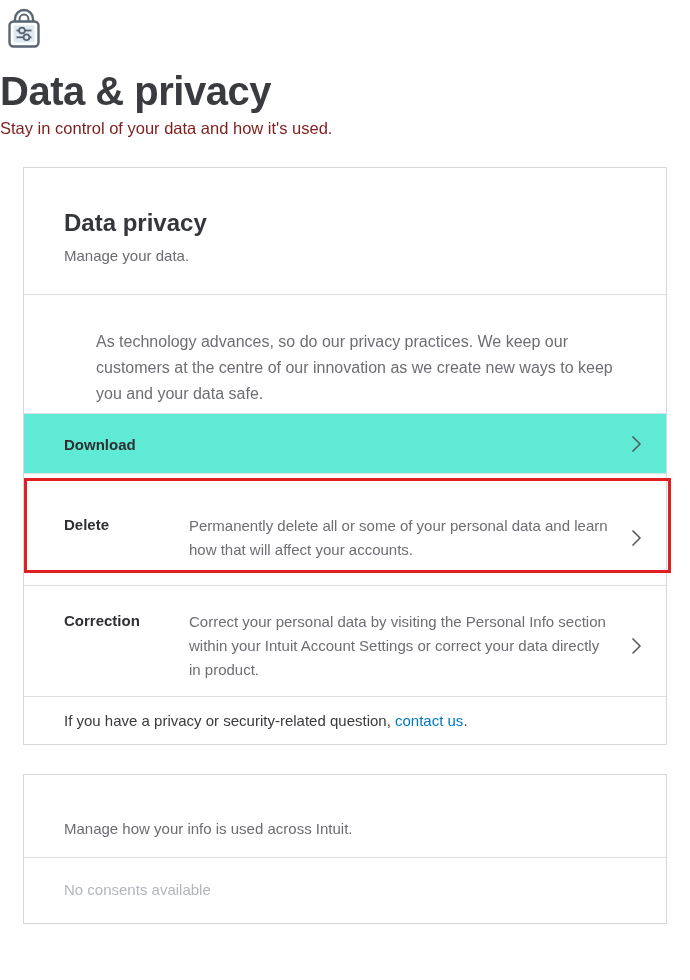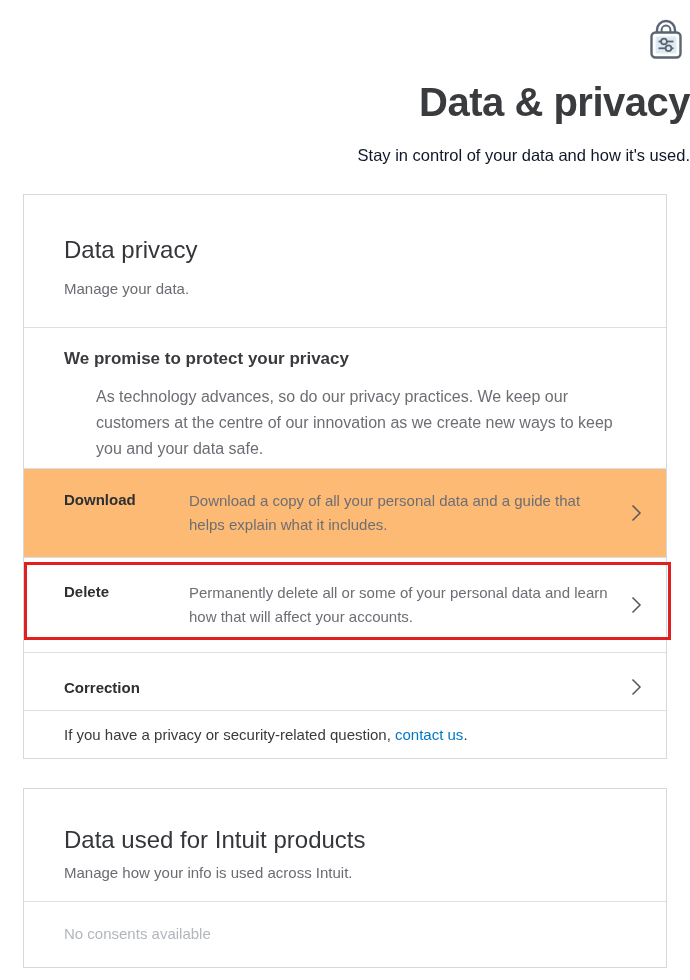--- a/index.html
+++ b/index.html
@@ -1,38 +1,38 @@
 <!DOCTYPE html>
 <html><head>
 <meta charset="utf-8">
 <style>
   * { margin:0; padding:0; box-sizing:border-box; }
   html,body { width:690px; height:980px; background:#ffffff; overflow:hidden; }
   body { font-family:"Liberation Sans", sans-serif; color:#393a3d; }
 
-  .page-header { text-align:right; padding-top:11px; }
+  .page-header { text-align:left; padding-top:0; }
   .hero-icon { display:inline-block; width:48px; height:48px; }
   .page-title { font-size:40px; font-weight:800; color:#3a3b3f; letter-spacing:-0.5px; margin-top:16px; line-height:46px; }
-  .page-subtitle { font-size:16.5px; color:#0f172a; margin-top:19px; line-height:22px; }
+  .page-subtitle { font-size:16.5px; color:#7f1d1d; margin-top:3px; line-height:22px; }
 
   .card { margin:0 23px; border:1px solid #d5d8dc; background:#fff; }
   .card-1 { margin-top:28px; }
   .card-2 { margin-top:29px; }
 
   .card-header { padding:40px 40px 28px 40px; }
-  .card-title { font-size:24px; font-weight:400; color:#35363a; line-height:30px; }
-  .card-subtitle { font-size:15px; color:#6b6c72; margin-top:14px; line-height:20px; }
+  .card-title { font-size:24px; font-weight:700; color:#35363a; line-height:30px; }
+  .card-subtitle { font-size:15px; color:#6b6c72; margin-top:8px; line-height:20px; }
 
   .promise-section { border-top:1px solid #dcdfe3; padding:20px 40px 6px 40px; }
   .promise-heading { font-size:17px; font-weight:700; color:#393a3d; line-height:22px; }
   .promise-body { font-size:16px; color:#6d6e74; line-height:26px; margin-top:14px; max-width:548px;margin-left:32px; }
 
   .action-row { display:flex; align-items:center; padding:20px 24px 20px 40px; border-top:1px solid #dcdfe3; cursor:pointer; position:relative; }
-  .action-row.highlighted { background:#fdba74; }
-  .action-row.row-delete { padding-top:23px; padding-bottom:23px; }
+  .action-row.highlighted { background:#5eead4;gap:9px; }
+  .action-row.row-delete { padding-top:40px; padding-bottom:23px; }
   .action-row.row-correction { padding-top:24px; padding-bottom:14px; }
   .row-label { flex:0 0 125px; font-size:15px; font-weight:700; color:#2e2f33; align-self:flex-start; padding-top:2px; }
   .row-desc { flex:1 1 auto; max-width:425px; font-size:15px; color:#6d6e74; line-height:24px; }
   .row-chevron { margin-left:auto; display:flex; align-items:center; padding-left:12px; }
 
   .annotation-box { position:absolute; left:0; right:-5px; top:4px; bottom:12px; border:3px solid #e02020; pointer-events:none; }
 
   .card-footer { border-top:1px solid #dcdfe3; padding:14px 40px 13px 40px; font-size:15px; color:#393a3d; line-height:20px; }
   .contact-link { color:#0077c5; text-decoration:none; cursor:pointer; }
 
@@ -60,58 +60,56 @@
   <div class="page-subtitle">Stay in control of your data and how it's used.</div>
 </div>
 
 <div class="card card-1">
   <div class="card-header">
     <div class="card-title">Data privacy</div>
     <div class="card-subtitle">Manage your data.</div>
   </div>
 
   <div class="promise-section">
-    <div class="promise-heading">We promise to protect your privacy</div>
     <div class="promise-body">As technology advances, so do our privacy practices. We keep our customers at the centre of our innovation as we create new ways to keep you and your data safe.</div>
   </div>
 
   <div class="action-row highlighted">
     <div class="row-label">Download</div>
-    <div class="row-desc">Download a copy of all your personal data and a guide that helps explain what it includes.</div>
     <span class="row-chevron">
       <svg width="11" height="18" viewBox="0 0 11 18">
           <path d="M1.5 1.5 L9 9 L1.5 16.5" fill="none" stroke="#56575c" stroke-width="1.5"></path>
         </svg>
     </span>
   </div>
 
   <div class="action-row row-delete">
     <div class="annotation-box"></div>
     <div class="row-label">Delete</div>
     <div class="row-desc">Permanently delete all or some of your personal data and learn how that will affect your accounts.</div>
     <span class="row-chevron">
       <svg width="11" height="18" viewBox="0 0 11 18">
           <path d="M1.5 1.5 L9 9 L1.5 16.5" fill="none" stroke="#56575c" stroke-width="1.5"></path>
         </svg>
     </span>
   </div>
 
   <div class="action-row row-correction">
     <div class="row-label">Correction</div>
+    <div class="row-desc">Correct your personal data by visiting the Personal Info section within your Intuit Account Settings or correct your data directly in product.</div>
     <span class="row-chevron">
       <svg width="11" height="18" viewBox="0 0 11 18">
           <path d="M1.5 1.5 L9 9 L1.5 16.5" fill="none" stroke="#56575c" stroke-width="1.5"></path>
         </svg>
     </span>
   </div>
 
   <div class="card-footer">
     <span>If you have a privacy or security-related question, </span><a class="contact-link">contact us</a><span>.</span>
   </div>
 </div>
 
 <div class="card card-2">
   <div class="card-header">
-    <div class="card-title">Data used for Intuit products</div>
     <div class="card-subtitle">Manage how your info is used across Intuit.</div>
   </div>
   <div class="empty-state">No consents available</div>
 </div>
 
 </body></html>

